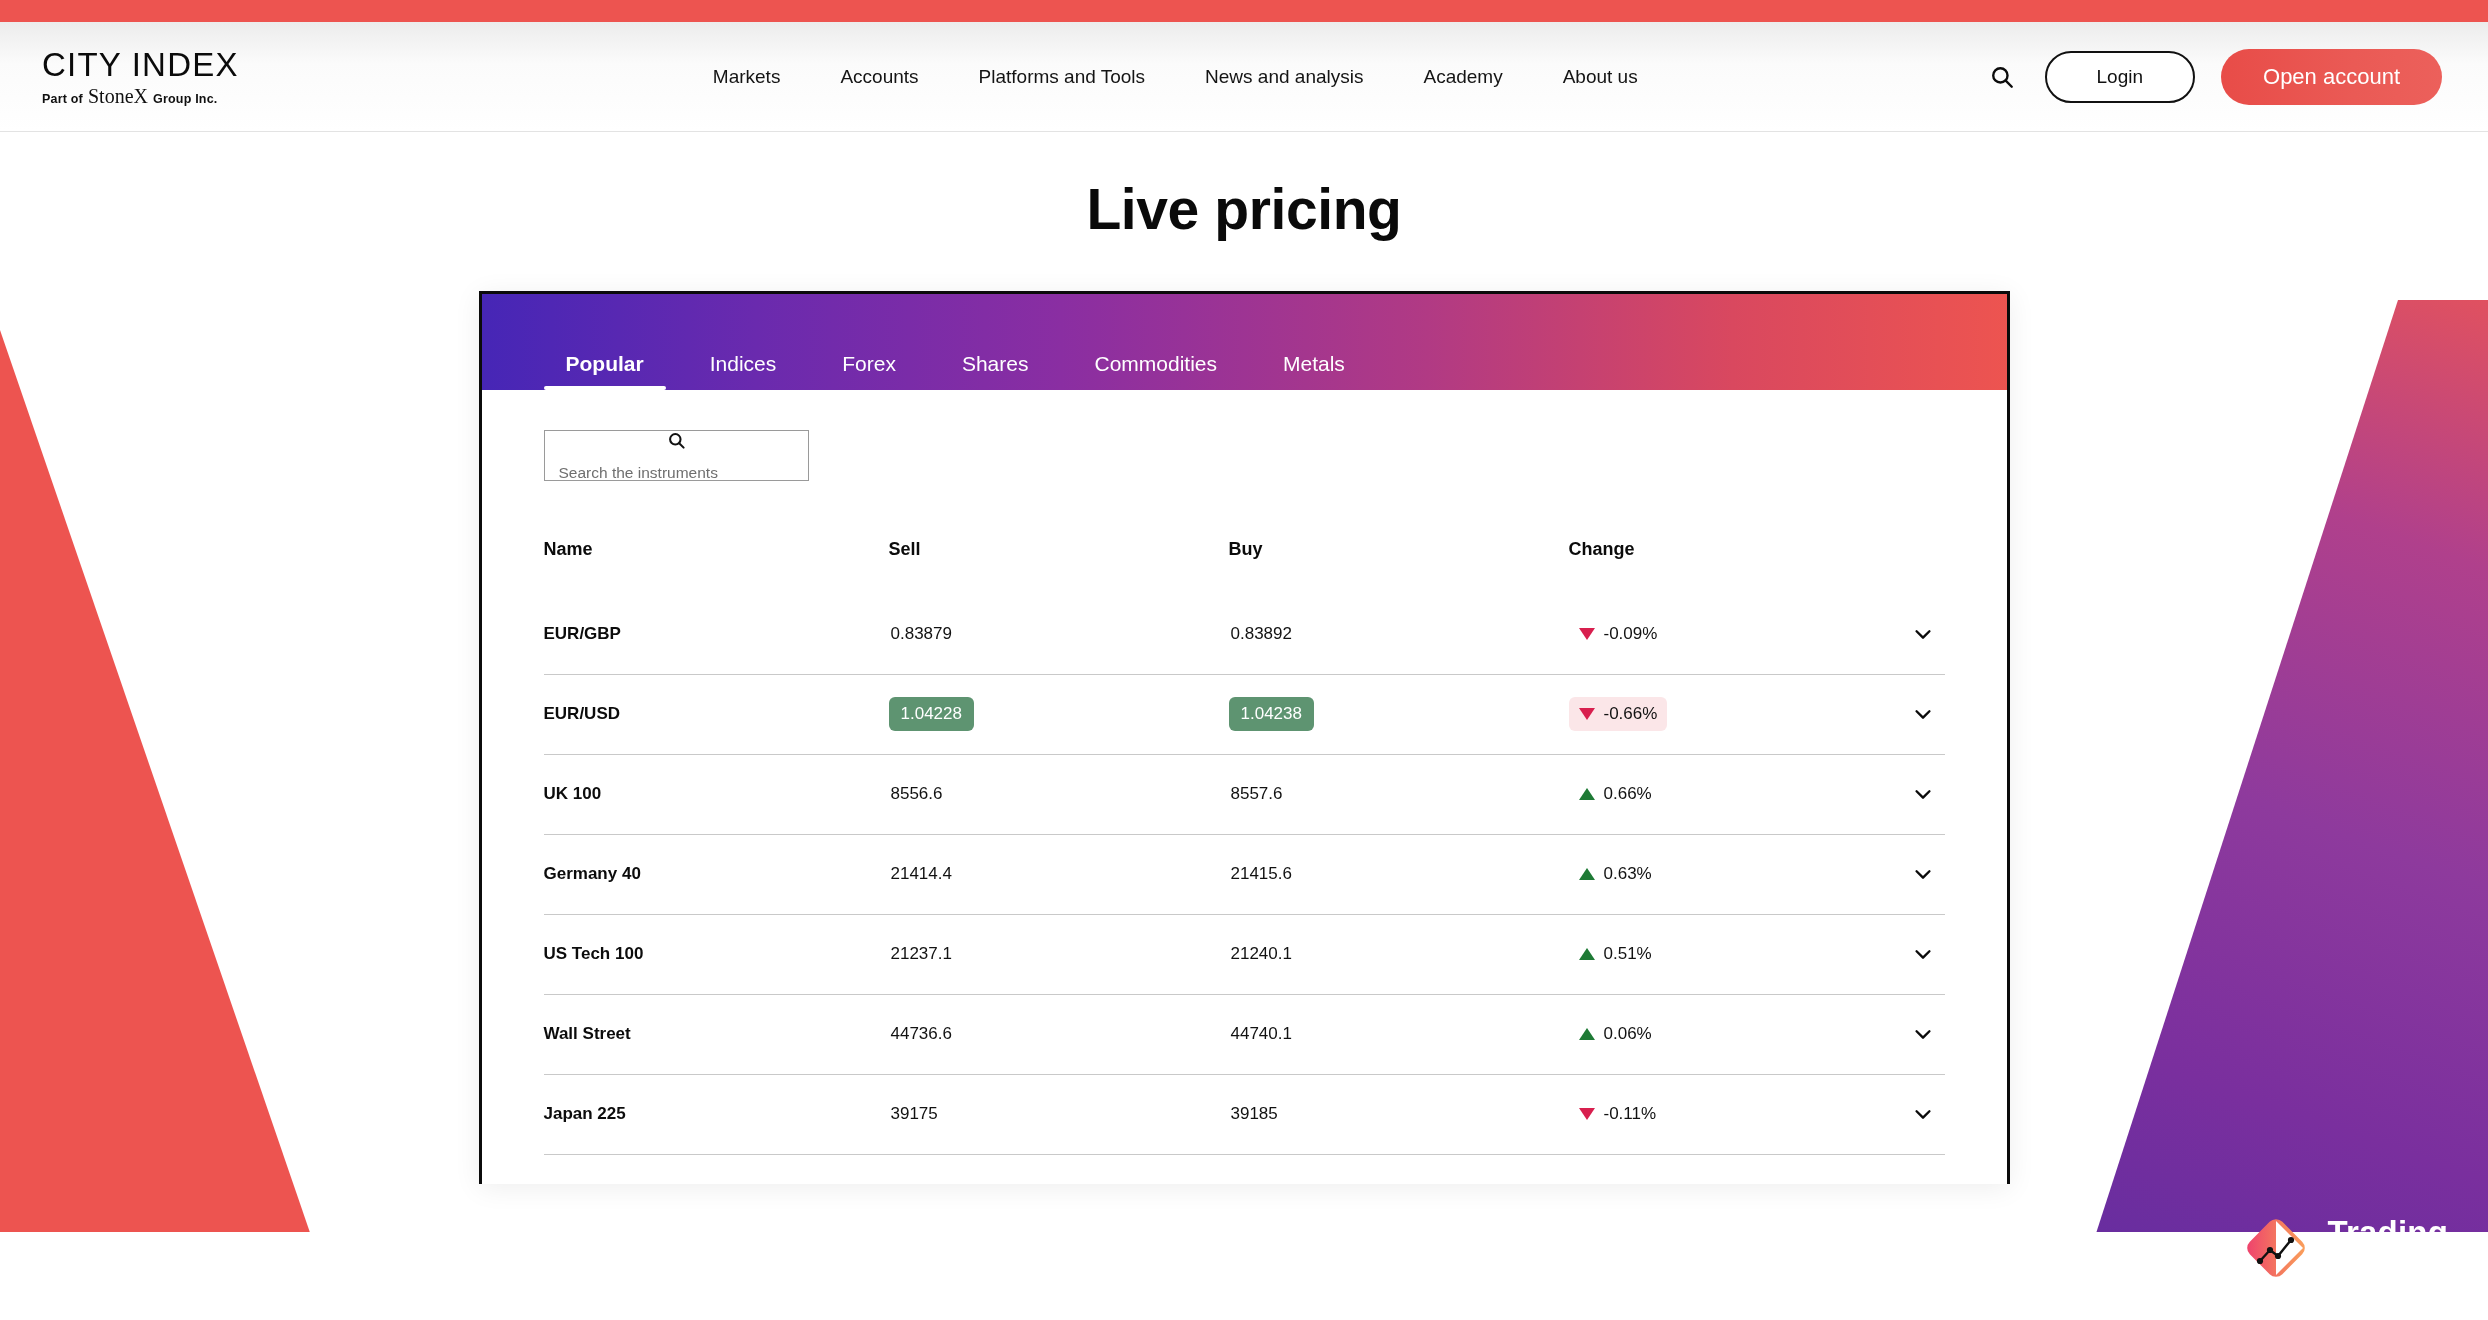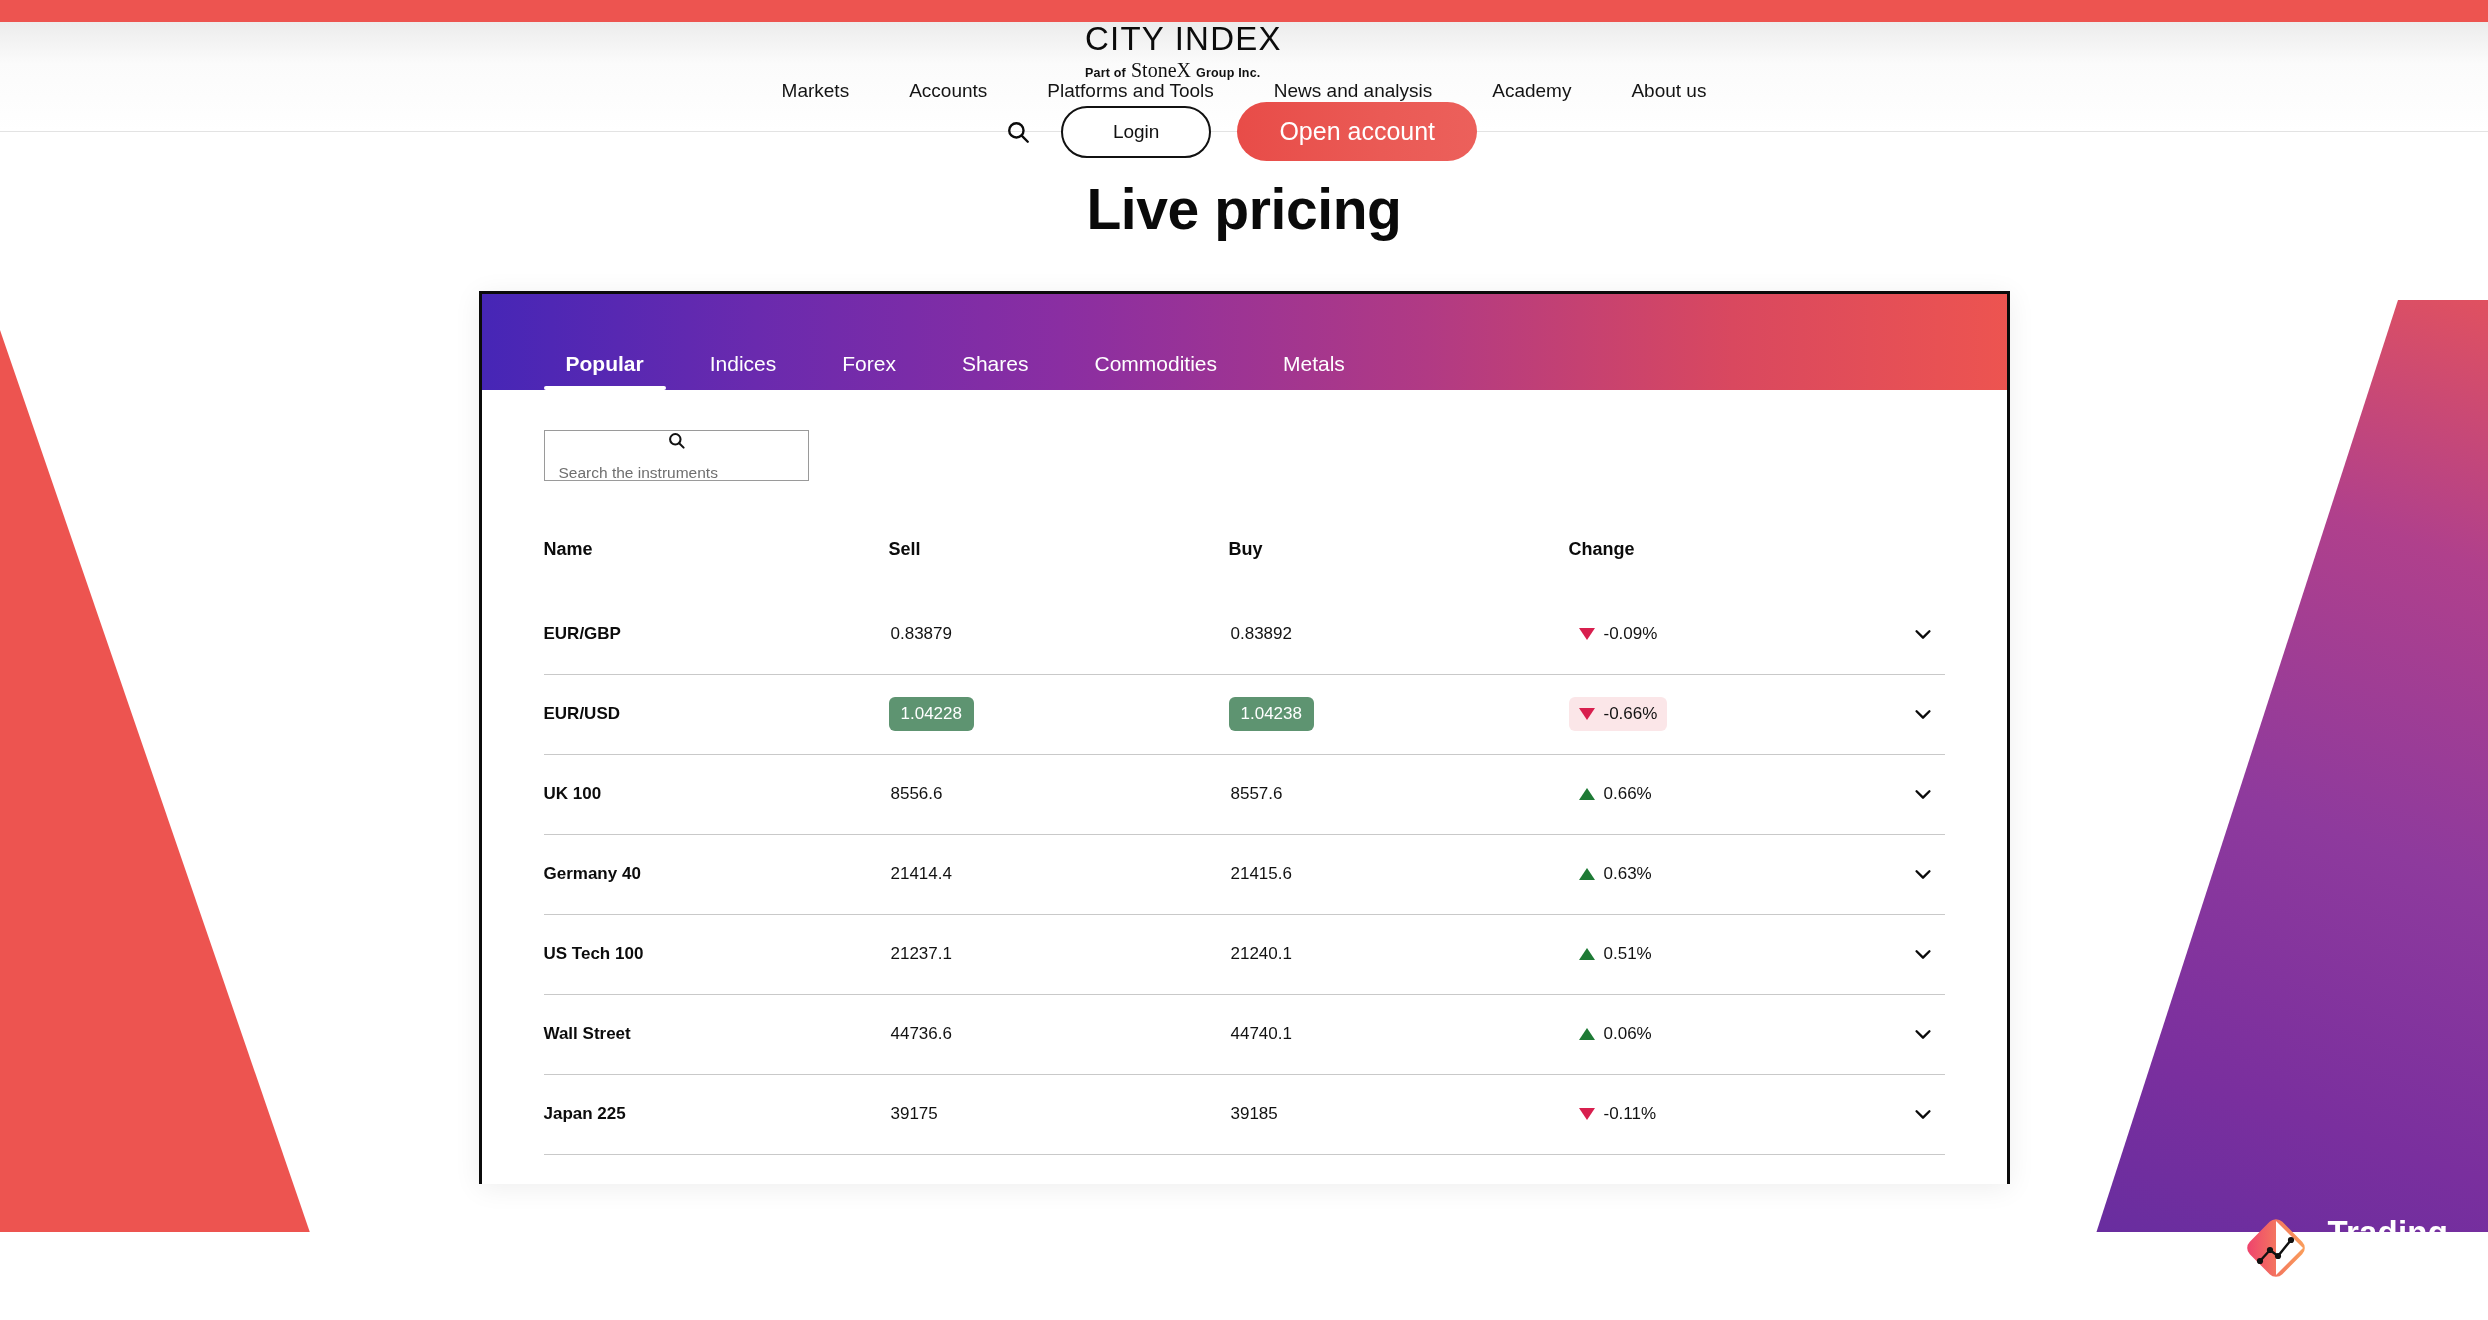--- a/index.html
+++ b/index.html
@@ -30,21 +30,20 @@
 
   
   #topbar { position:relative; z-index:3; height:22px; background:#ed5450; width:100%; }
 
   
   #header {
     position:relative; z-index:3; height:110px; width:100%;
     background:linear-gradient(180deg,#ececec 0%, #fbfbfb 38%, #ffffff 100%);
     display:flex; align-items:center; padding:0 36px;
     border-bottom:1px solid #e3e3e3;
-    flex-direction:column;
   }
   #logo-block { width:330px; flex:none; padding-left:6px; }
   .logo-main {
     font-family:"Liberation Sans", sans-serif;
     font-size:33px; letter-spacing:1.2px; color:#0b0b0b; line-height:1.0;
     font-weight:400;
   }
   .logo-sub { margin-top:5px; display:flex; align-items:flex-end; gap:5px; }
   .logo-sub .part-of { font-size:12.5px; font-weight:700; letter-spacing:.2px; color:#101010; }
   .logo-sub .stonex {
@@ -56,21 +55,21 @@
   .nav-link {
     font-size:19px; color:#141414; padding:0 30px; cursor:pointer; white-space:nowrap;
   }
   #header-actions { display:flex; align-items:center; gap:26px; flex:none; padding-right:10px; }
   #search-icon-btn { width:34px; height:34px; display:flex; align-items:center; justify-content:center; cursor:pointer; }
   #login-button {
     border:2px solid #111; border-radius:40px; background:#fff; color:#111;
     font-size:19px; padding:13px 50px; cursor:pointer;
   }
   #open-account-button {
-    border:none; border-radius:40px; color:#fff; font-size:25px;
+    border:none; border-radius:40px; color:#fff; font-size:22px;
     padding:15px 42px; cursor:pointer;
     background:linear-gradient(90deg,#e84c48 0%, #ea5a55 60%, #ec605b 100%);
   }
 
   
   #page-title {
     position:relative; z-index:3; text-align:center;
     font-size:57px; font-weight:700; color:#0a0a0a;
     margin-top:44px; letter-spacing:-0.4px;
   }

